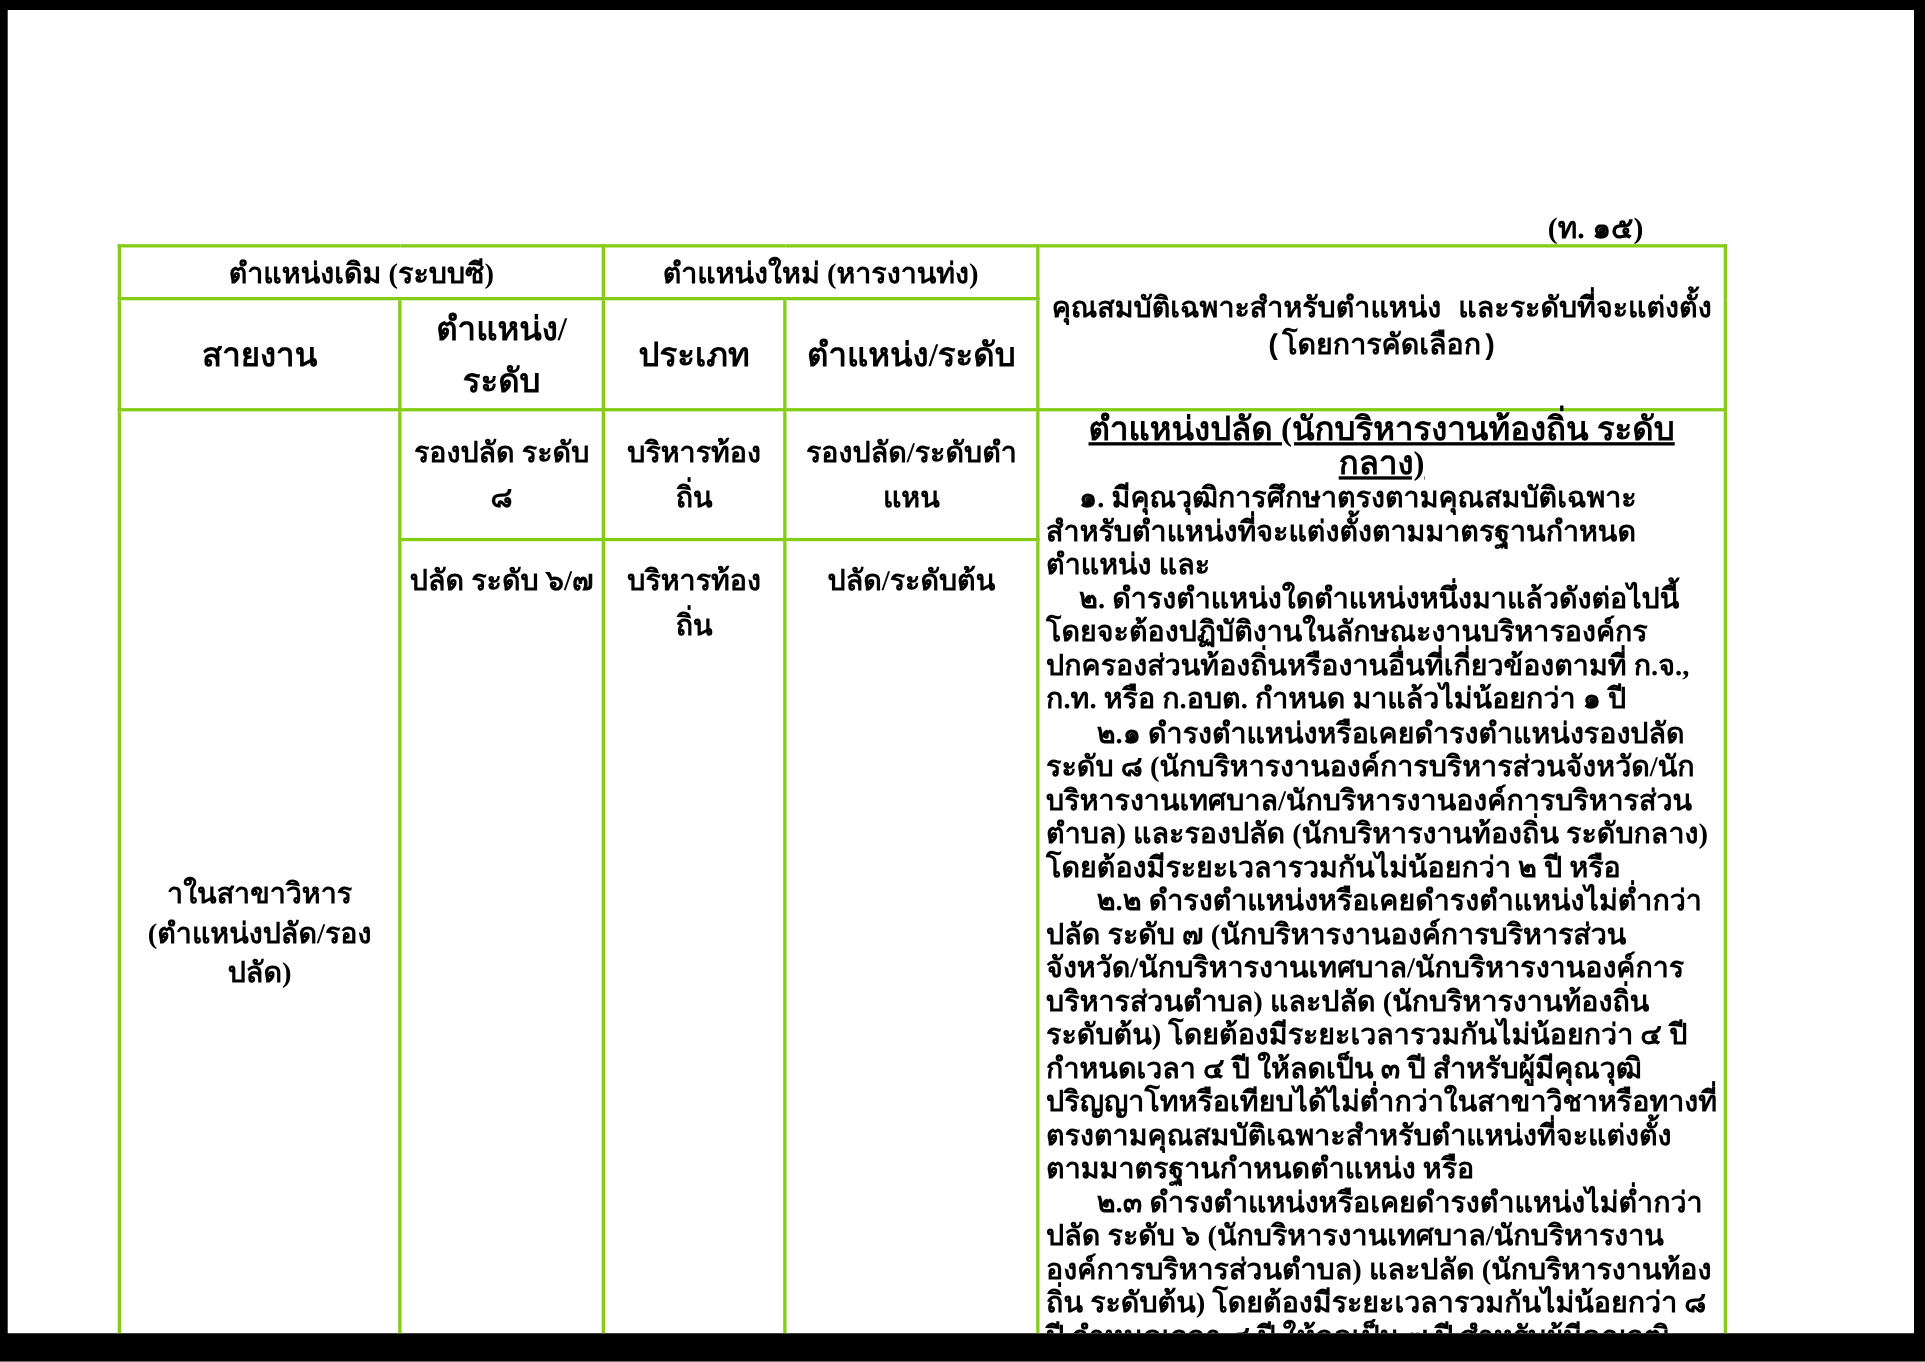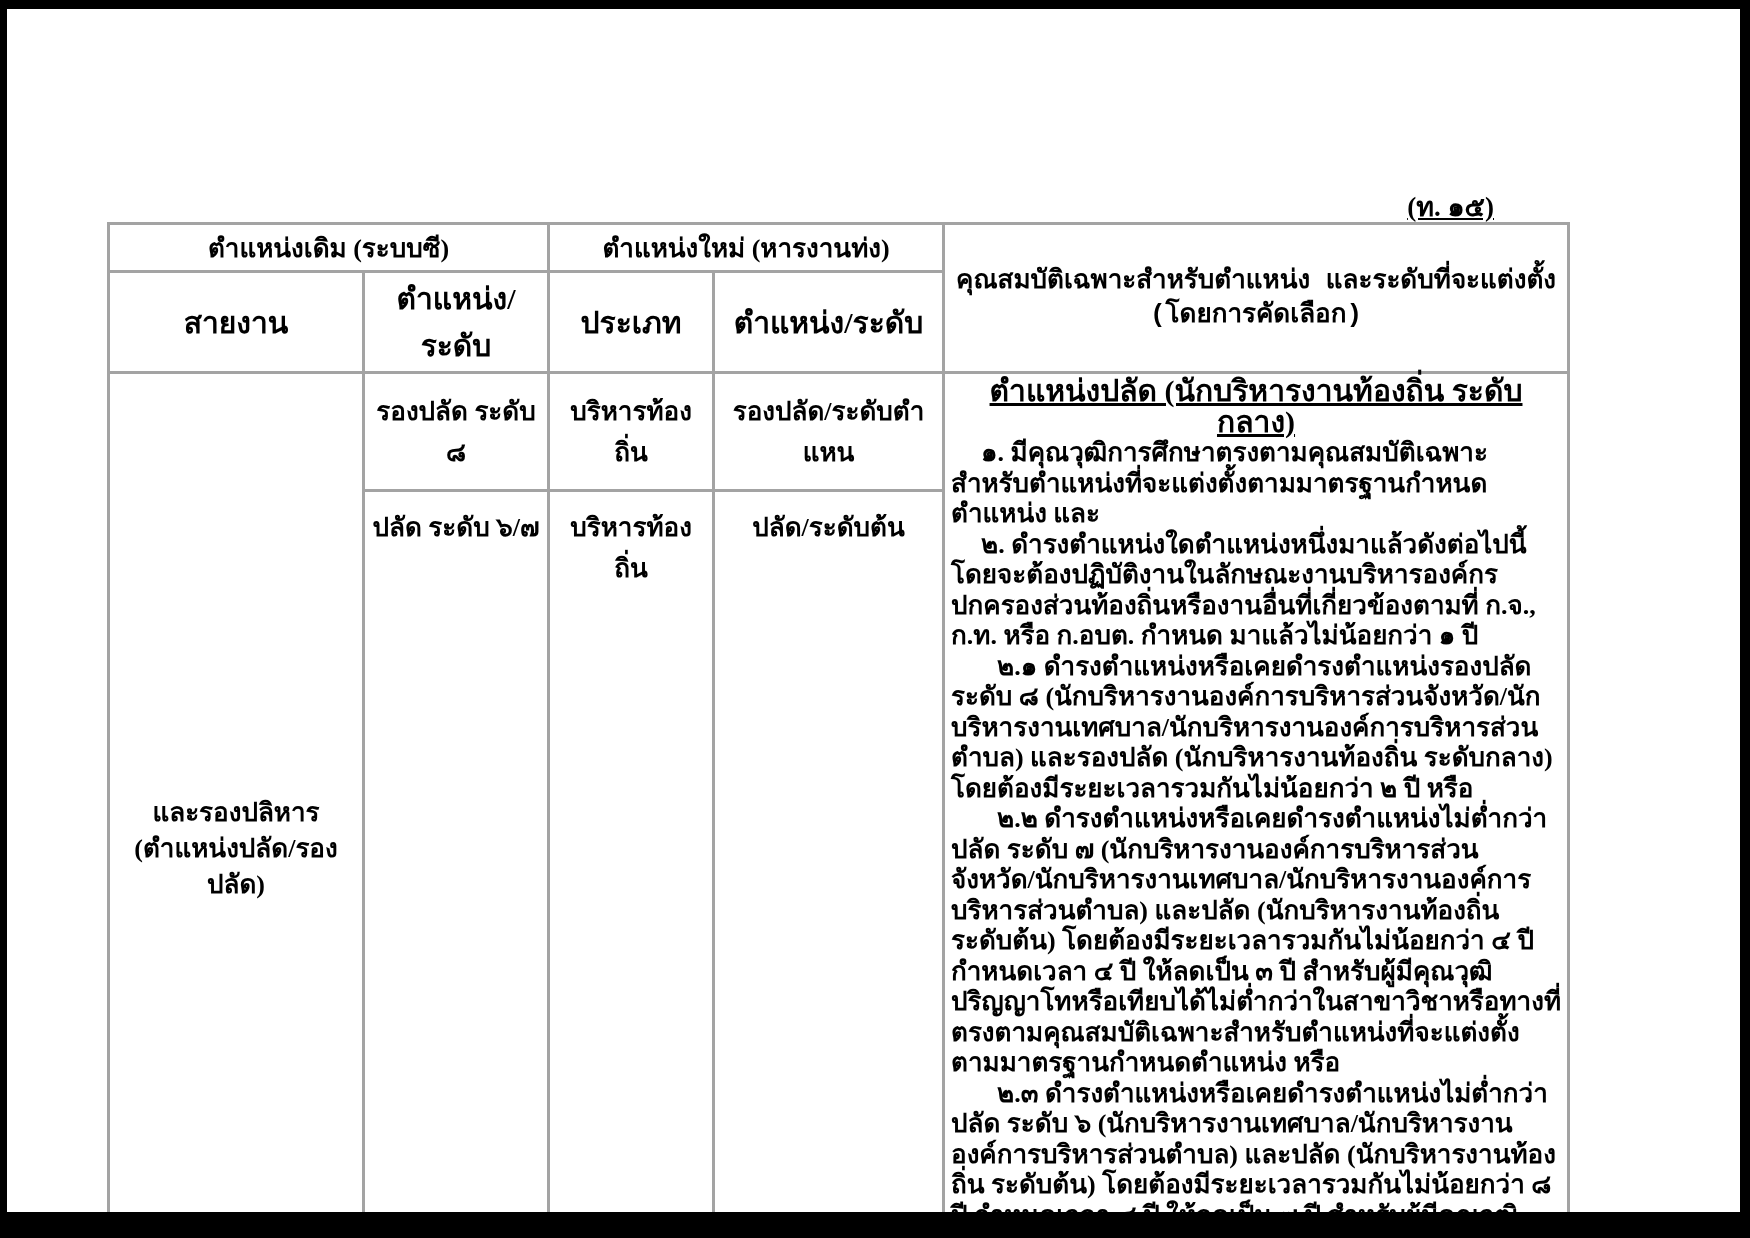--- a/index.html
+++ b/index.html
@@ -21,32 +21,31 @@
     color: #000;
     overflow: hidden;
   }
   .page-label {
     position: absolute;
     top: 176px;
     right: 246px;
     font-size: 27px;
     font-weight: bold;
     white-space: nowrap;
-    text-decoration: underline;
   }
   table.doc {
     position: absolute;
     left: 100px;
     top: 213px;
     width: 1460px;
     border-collapse: collapse;
     table-layout: fixed;
   }
   table.doc th, table.doc td {
-    border: 3px solid #a3a3a3;
+    border: 3px solid #84cc16;
     font-weight: bold;
     box-sizing: border-box;
     padding: 2px 6px;
   }
   tr.h1 th {
     height: 48px;
     text-align: center;
     font-size: 26px;
     vertical-align: middle;
   }
@@ -130,21 +129,21 @@
       <tr class="h2">
         <th>สายงาน</th>
         <th>ตำแหน่ง/ระดับ</th>
         <th>ประเภท</th>
         <th>ตำแหน่ง/ระดับ</th>
       </tr>
     </thead>
     <tbody>
       <tr class="body1">
         <td rowspan="2" class="lineofwork">
-          <span>และรองปลิหาร</span><br>
+          <span>าในสาขาวิหาร</span><br>
           <span>(ตำแหน่งปลัด/รองปลัด)</span>
         </td>
         <td>รองปลัด ระดับ ๘</td>
         <td>บริหารท้องถิ่น</td>
         <td>รองปลัด/ระดับตำแหน</td>
         <td rowspan="2" class="qual">
           <span class="qual-title">ตำแหน่งปลัด (นักบริหารงานท้องถิ่น ระดับกลาง)</span>
           <p class="q indent1">๑. มีคุณวุฒิการศึกษาตรงตามคุณสมบัติเฉพาะสำหรับตำแหน่งที่จะแต่งตั้งตามมาตรฐานกำหนดตำแหน่ง และ</p>
           <p class="q indent1">๒. ดำรงตำแหน่งใดตำแหน่งหนึ่งมาแล้วดังต่อไปนี้ โดยจะต้องปฏิบัติงานในลักษณะงานบริหารองค์กรปกครองส่วนท้องถิ่นหรืองานอื่นที่เกี่ยวข้องตามที่ ก.จ., ก.ท. หรือ ก.อบต. กำหนด มาแล้วไม่น้อยกว่า ๑ ปี</p>
           <p class="q indent2">๒.๑ ดำรงตำแหน่งหรือเคยดำรงตำแหน่งรองปลัด ระดับ ๘ (นักบริหารงานองค์การบริหารส่วนจังหวัด/นักบริหารงานเทศบาล/นักบริหารงานองค์การบริหารส่วนตำบล) และรองปลัด (นักบริหารงานท้องถิ่น ระดับกลาง) โดยต้องมีระยะเวลารวมกันไม่น้อยกว่า ๒ ปี หรือ</p>

